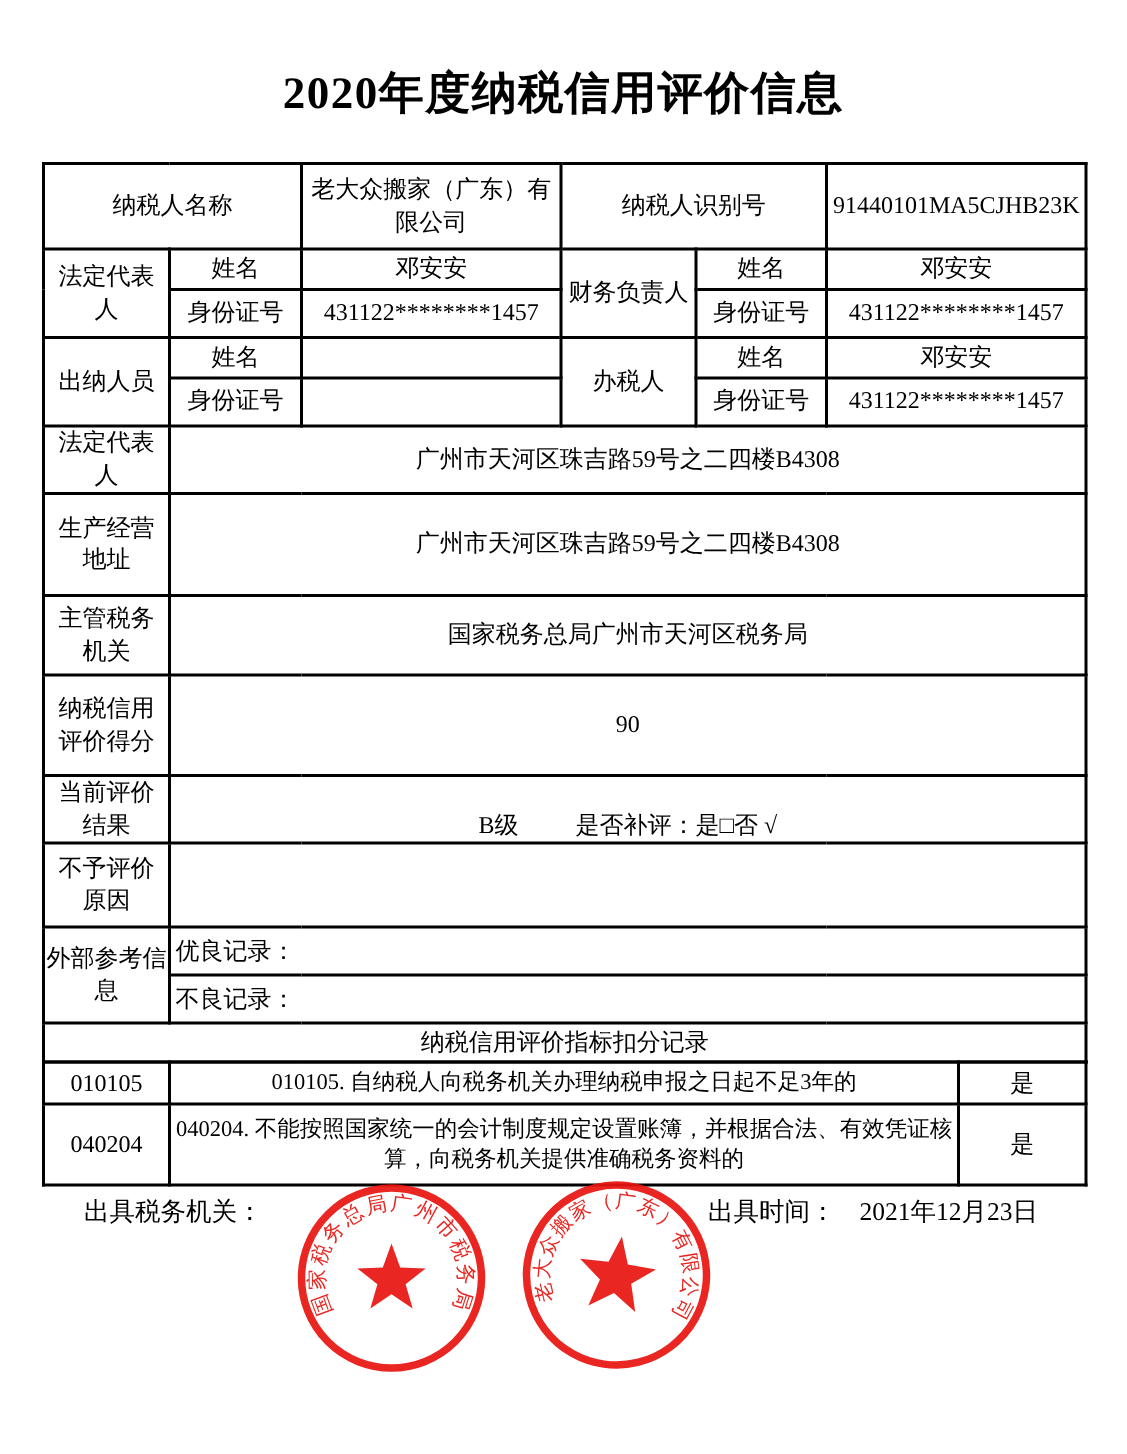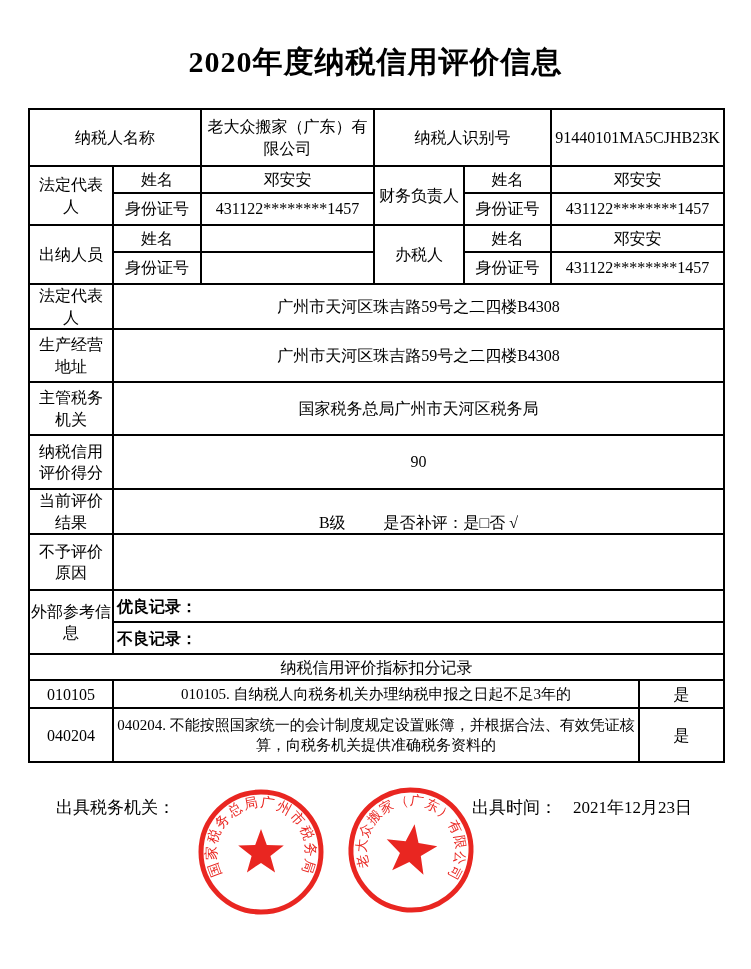--- a/index.html
+++ b/index.html
@@ -15,21 +15,21 @@
     text-align:center; font-size:30px; font-weight:bold; letter-spacing:1px;
   }
   .table-wrap { position:absolute; left:28px; top:108px; width:695px; }
   table { border-collapse:collapse; table-layout:fixed; width:695px; }
   td {
     border:2px solid #000;
     text-align:center; vertical-align:middle;
     font-size:16px; line-height:1.35;
     white-space:pre-line; overflow:hidden; padding:0 2px;
   }
-  td.left { text-align:left; padding-left:3px;font-weight:bold; }
+  td.left { text-align:left; padding-left:3px; }
   #deduction-table { margin-top:-2px; }
   #deduction-table td.ded-name { font-size:15px; }
   .grade-gap { display:inline-block; width:38px; }
   .footer-issuer { position:absolute; left:56px; top:796px; font-size:17px; }
   .footer-time { position:absolute; left:472px; top:796px; font-size:17px; }
   .footer-time .date { margin-left:16px; }
   .stamp { position:absolute; width:130px; height:130px; opacity:0.92; }
   .stamp-1 { left:196px; top:787px; }
   .stamp-2 { left:346px; top:785px; transform:rotate(8deg); }
   .stamp text { font-family:"Liberation Serif","DejaVu Serif",serif; }
@@ -82,31 +82,31 @@
     <tr style="height:32px">
       <td>身份证号</td>
       <td></td>
       <td>身份证号</td>
       <td>431122********1457</td>
     </tr>
     <tr style="height:31px">
       <td>法定代表人</td>
       <td colspan="5">广州市天河区珠吉路59号之二四楼B4308</td>
     </tr>
-    <tr style="height:53px">
+    <tr style="height:68px">
       <td>生产经营
 地址</td>
       <td colspan="5">广州市天河区珠吉路59号之二四楼B4308</td>
     </tr>
     <tr style="height:53px">
       <td>主管税务
 机关</td>
       <td colspan="5">国家税务总局广州市天河区税务局</td>
     </tr>
-    <tr style="height:54px">
+    <tr style="height:67px">
       <td>纳税信用
 评价得分</td>
       <td colspan="5">90</td>
     </tr>
     <tr style="height:36px">
       <td>当前评价
 结果</td>
       <td colspan="5">
         <span>B级</span><span class="grade-gap"></span><span>是否补评：是□否 √</span>
       </td>

